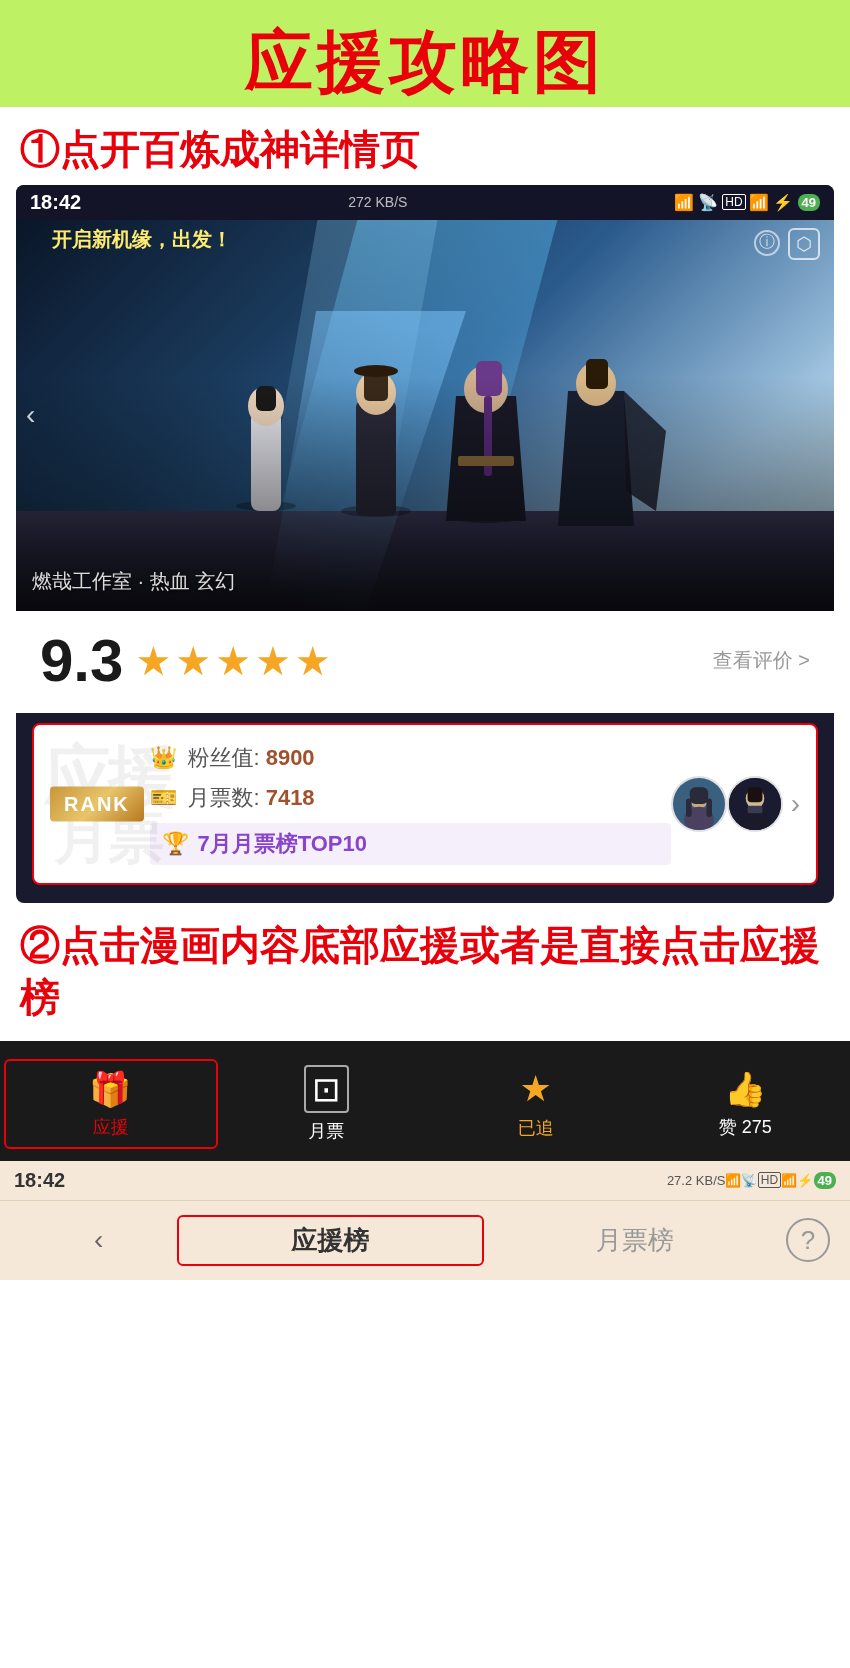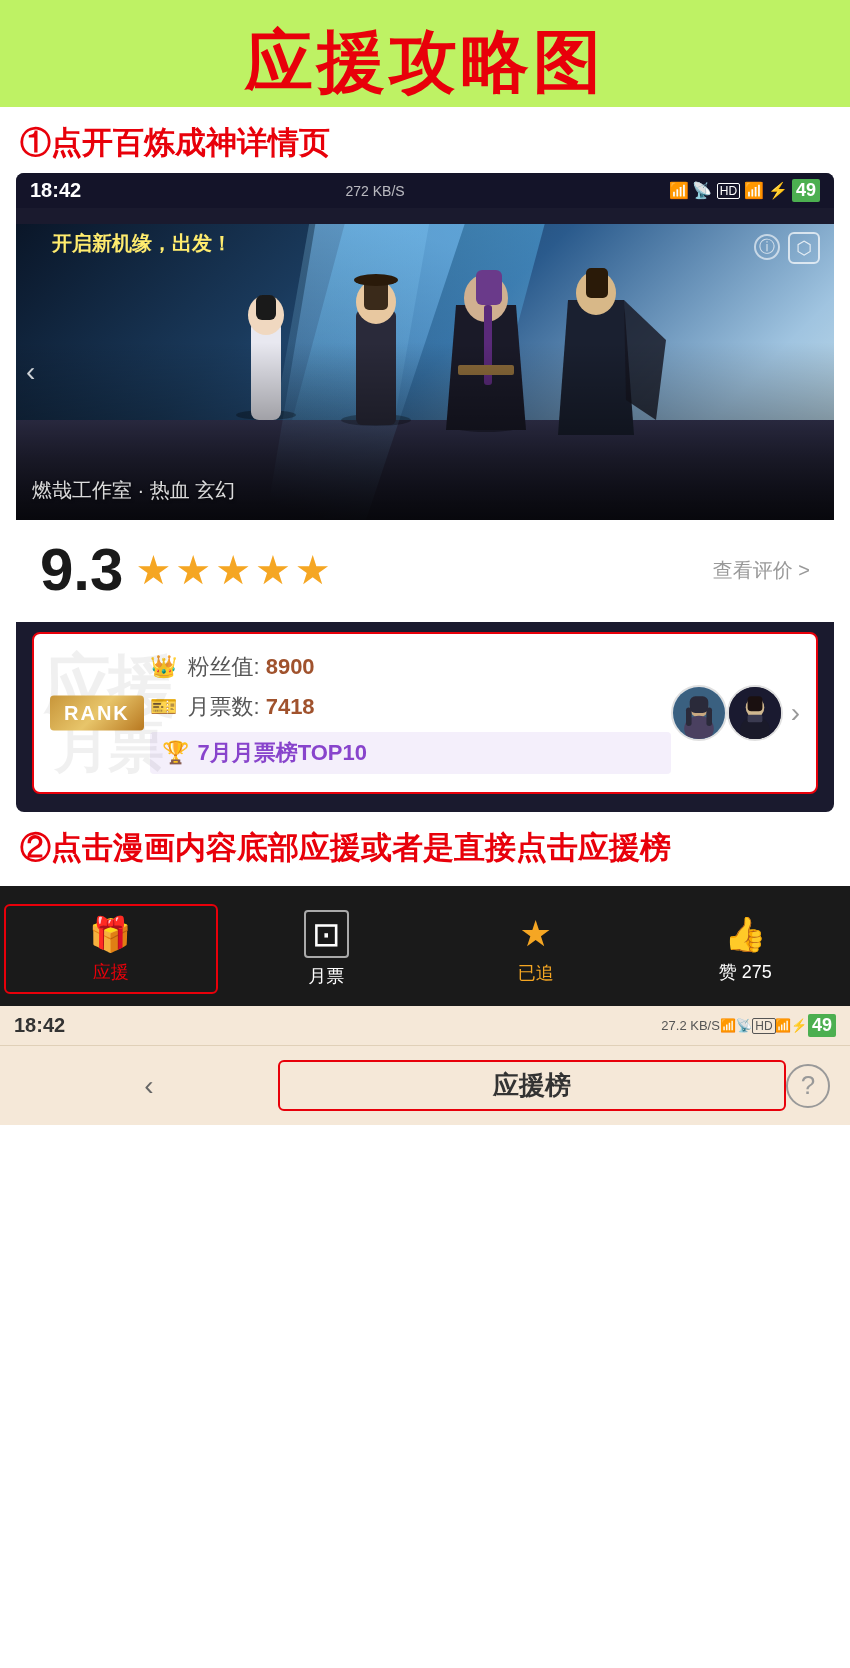--- a/index.html
+++ b/index.html
@@ -25,21 +25,21 @@
       letter-spacing: 4px;
       line-height: 1.1;
     }
 
     
     .step-heading {
       padding: 16px 20px 10px;
       background: #fff;
     }
     .step-heading-text {
-      font-size: 31px;
+      font-size: 40px;
       font-weight: 900;
       color: #e8000a;
       line-height: 1.3;
     }
 
     
     .phone-screenshot {
       margin: 0 16px;
       border-radius: 8px;
       overflow: hidden;
@@ -56,24 +56,23 @@
       display: flex;
       justify-content: space-between;
       align-items: center;
     }
     .status-left { font-weight: 600; font-size: 20px; }
     .status-right { display: flex; align-items: center; gap: 4px; font-size: 16px; }
 
     
     .banner-area {
       position: relative;
-      height: 296px;
+      height: 391px;
       background: linear-gradient(135deg, #0a1628 0%, #1a3a5c 30%, #2a5a8c 50%, #a0c4e0 80%, #d0e8f0 100%);
       overflow: hidden;
-      margin-top: 16px;
     }
     .banner-overlay {
       position: absolute;
       inset: 0;
       background: linear-gradient(to bottom, transparent 40%, rgba(0,0,0,0.7) 100%);
     }
     
     .anime-scene {
       position: absolute;
       bottom: 0;
@@ -415,23 +414,23 @@
       justify-content: center;
     }
     .avatar-circle2 {
       background: #2a2a40;
     }
     .battery-box {
       display: inline-flex;
       align-items: center;
       background: #4caf50;
       color: #fff;
-      font-size: 18px;
+      font-size: 13px;
       padding: 1px 4px;
-      border-radius: 2px;
+      border-radius: 8px;
       font-weight: 700;
     }
   </style>
 </head>
 <body>
 
 <div class="page-title-section">
   <h1 class="page-title">应援攻略图</h1>
 </div>
 
@@ -643,18 +642,21 @@
   </div>
 
   <div class="bottom-nav-bar">
 
     <div class="bottom-nav-item" style="font-size:28px;flex:0.5;">‹</div>
 
     <div class="bottom-nav-item active-red">
       <span style="font-size:26px;font-weight:700;">应援榜</span>
     </div>
 
+    <div class="bottom-nav-item active-gray">
+      <span style="font-size:26px;">月票榜</span>
+    </div>
 
     <div class="bottom-nav-item" style="flex:0.5;font-size:26px;border:2px solid #999;border-radius:50%;width:44px;height:44px;display:flex;align-items:center;justify-content:center;flex:none;color:#999;">
       <span>?</span>
     </div>
   </div>
 </div>
 
 </body></html>

